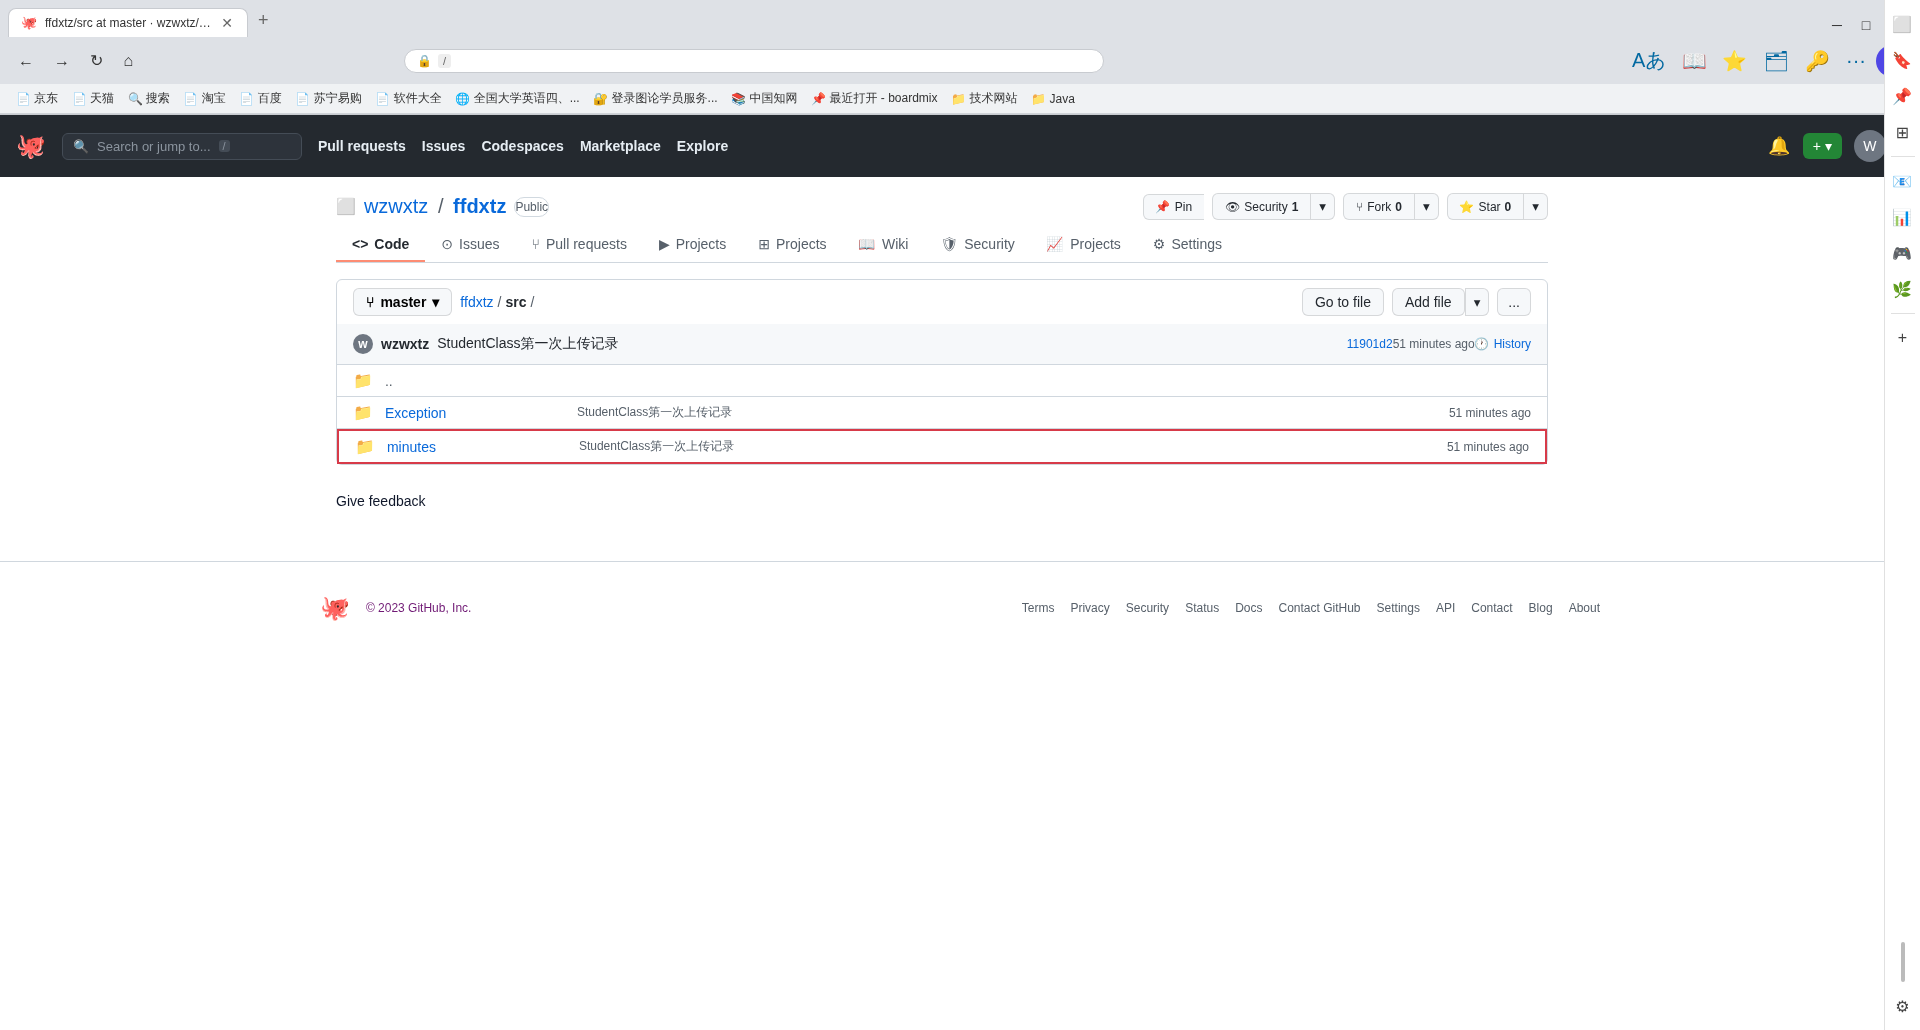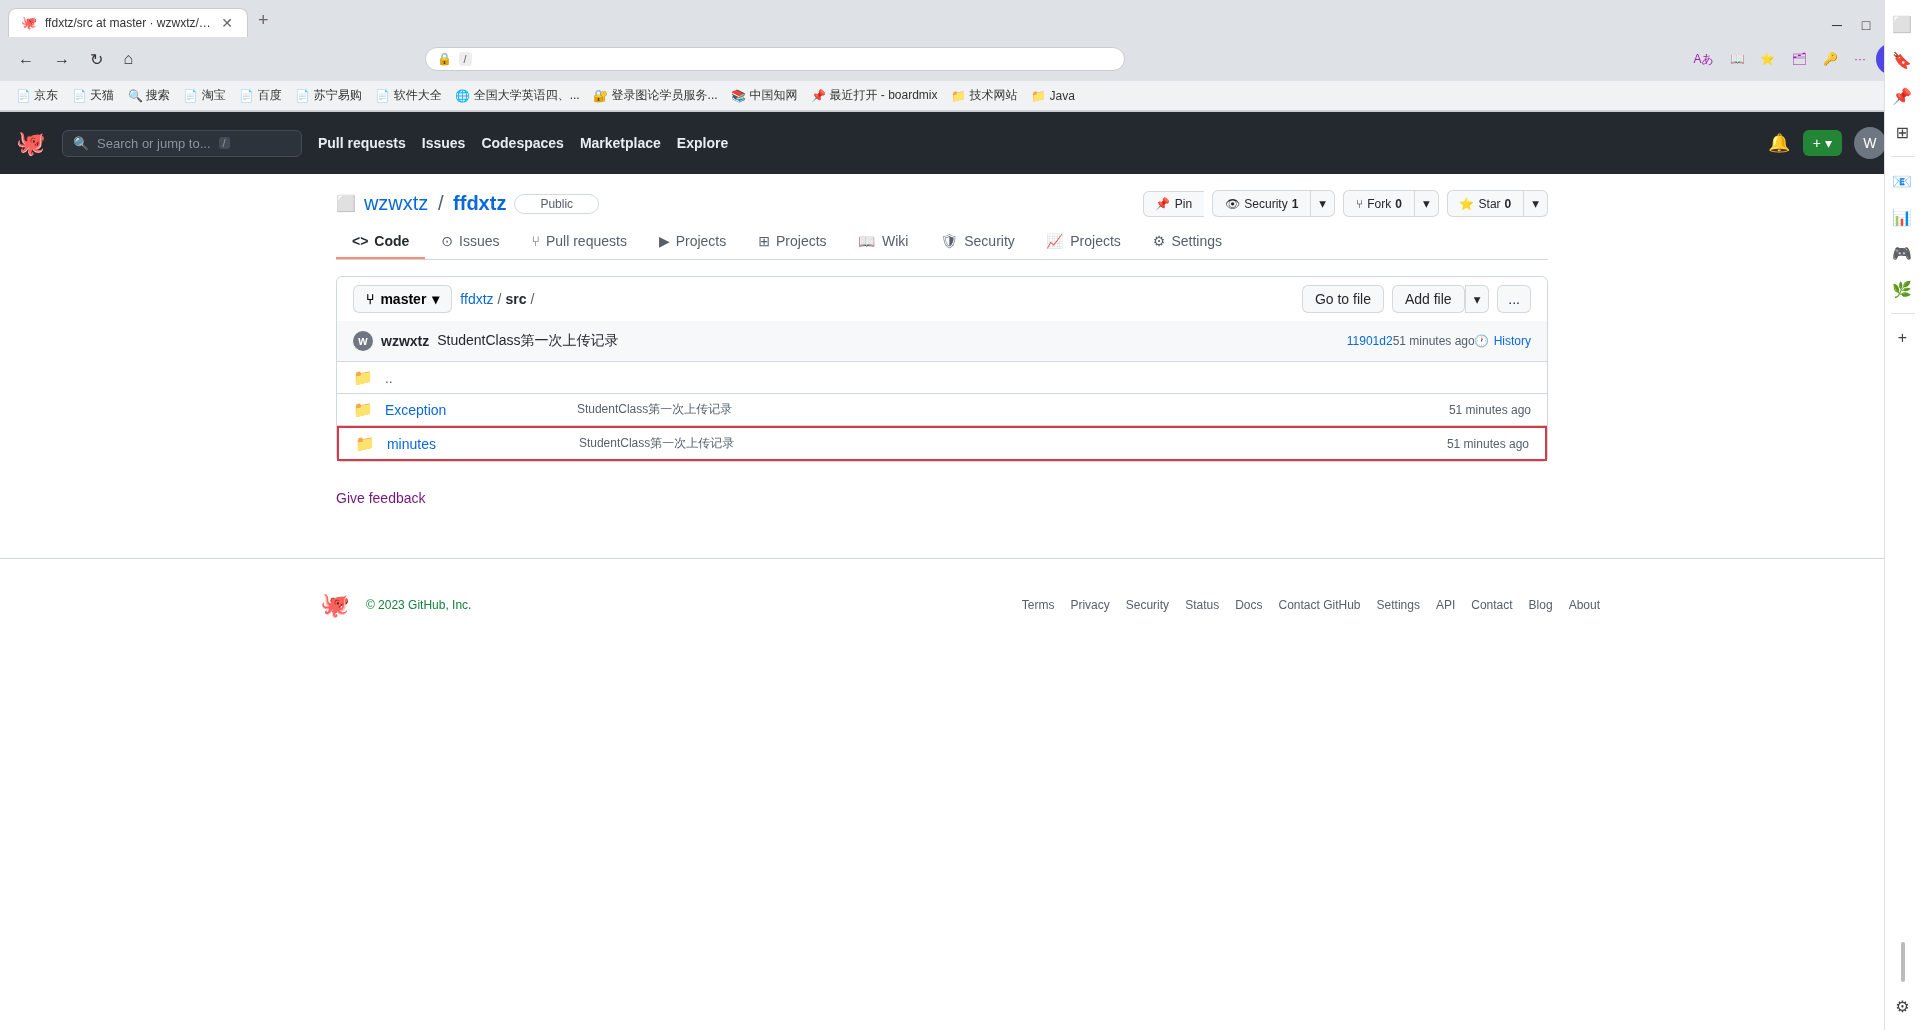--- a/index.html
+++ b/index.html
@@ -13,21 +13,21 @@
     .browser-tab .tab-title { flex: 1; overflow: hidden; text-overflow: ellipsis; white-space: nowrap; font-size: 12px; }
     .browser-tab .tab-close { color: #666; font-size: 14px; cursor: pointer; padding: 0 2px; }
     .browser-tab-new { background: transparent; border: none; font-size: 18px; color: #666; cursor: pointer; padding: 0 8px 6px; }
     .browser-address-bar { display: flex; align-items: center; padding: 6px 12px; gap: 8px; background: #dee1e6; }
     .browser-nav-btn { background: none; border: none; color: #333; cursor: pointer; font-size: 16px; padding: 4px 6px; border-radius: 50%; }
     .browser-url-bar { flex: 1; display: flex; align-items: center; background: #fff; border: 1px solid #c8cbd0; border-radius: 20px; padding: 4px 12px; gap: 6px; max-width: 700px; margin: 0 auto; }
     .browser-url-bar .lock-icon { color: #666; font-size: 12px; }
     .browser-url-text { flex: 1; font-size: 13px; color: #333; border: none; outline: none; }
     .browser-url-shortcut { background: #eee; color: #666; font-size: 11px; padding: 1px 5px; border-radius: 3px; }
     .browser-actions { display: flex; align-items: center; gap: 4px; margin-left: auto; }
-    .browser-action-btn { background: none; border: none; color: #a21caf; cursor: pointer; font-size: 12px; padding: 4px 6px; border-radius: 50%; }
+    .browser-action-btn { background: none; border: none; color: #0369a1; cursor: pointer; font-size: 20px; padding: 4px 6px; border-radius: 50%; }
     .browser-bookmarks { display: flex; align-items: center; padding: 4px 12px; gap: 6px; background: #f0f2f4; border-bottom: 1px solid #d0d3d8; overflow: hidden; }
     .bookmark-item { font-size: 12px; color: #333; cursor: pointer; white-space: nowrap; padding: 2px 4px; border-radius: 3px; display: flex; align-items: center; gap: 3px; }
 
     
     .gh-header { background: #24292f; color: #fff; padding: 0 16px; display: flex; align-items: center; gap: 16px; height: 62px; }
     .gh-logo { color: #fff; font-size: 24px; }
     .gh-search { display: flex; align-items: center; background: #2d333b; border: 1px solid #444c56; border-radius: 6px; padding: 5px 10px; gap: 8px; width: 240px; color: #8b949e; font-size: 13px; cursor: pointer; }
     .gh-search-key { background: #444c56; border-radius: 3px; padding: 0 4px; font-size: 11px; color: #8b949e; }
     .gh-nav { display: flex; gap: 16px; }
     .gh-nav-item { color: #e6edf3; font-size: 14px; font-weight: 600; cursor: pointer; text-decoration: none; }
@@ -36,21 +36,21 @@
     .gh-avatar { width: 32px; height: 32px; border-radius: 50%; background: #6e7681; display: flex; align-items: center; justify-content: center; color: #fff; font-size: 14px; cursor: pointer; }
 
     
     .repo-container { max-width: 1280px; margin: 0 auto; padding: 0 16px; }
 
     .repo-header { display: flex; align-items: center; padding: 16px 0 8px; gap: 8px; }
     .repo-type-icon { color: #57606a; font-size: 16px; }
     .repo-breadcrumb { font-size: 20px; }
     .repo-breadcrumb a { color: #0969da; text-decoration: none; }
     .repo-breadcrumb .sep { color: #57606a; margin: 0 4px; }
-    .repo-public-badge { background: none; border: 1px solid #d1d9e0; border-radius: 20px; font-size: 12px; color: #57606a; padding: 2px 25px; }
+    .repo-public-badge { background: none; border: 1px solid #d1d9e0; border-radius: 20px; font-size: 12px; color: #57606a; padding: 2px 0; }
     .repo-header-actions { display: flex; align-items: center; gap: 8px; margin-left: auto; }
     .btn-with-dropdown { display: flex; align-items: stretch; }
     .btn-main { background: #f6f8fa; border: 1px solid rgba(31,35,40,0.15); border-right: none; border-radius: 6px 0 0 6px; padding: 5px 12px; font-size: 12px; cursor: pointer; color: #24292f; display: flex; align-items: center; gap: 4px; }
     .btn-dropdown { background: #f6f8fa; border: 1px solid rgba(31,35,40,0.15); border-left: 1px solid rgba(31,35,40,0.15); border-radius: 0 6px 6px 0; padding: 5px 8px; cursor: pointer; color: #24292f; }
     .btn-count { font-weight: 600; }
 
     
     .repo-tabs { display: flex; border-bottom: 1px solid #d0d7de; margin-bottom: 16px; gap: 0; }
     .repo-tab { display: flex; align-items: center; gap: 6px; padding: 8px 16px; font-size: 14px; color: #57606a; cursor: pointer; border-bottom: 2px solid transparent; text-decoration: none; white-space: nowrap; }
     .repo-tab.active { color: #24292f; border-bottom-color: #fd8c73; font-weight: 600; }
@@ -84,27 +84,27 @@
     .file-name { font-size: 14px; color: #0969da; text-decoration: none; flex: 0 0 180px; }
     .file-name.parent { color: #57606a; }
     .file-commit-msg { flex: 1; font-size: 12px; color: #57606a; overflow: hidden; text-overflow: ellipsis; white-space: nowrap; }
     .file-time { font-size: 12px; color: #57606a; margin-left: auto; white-space: nowrap; }
 
     
     .file-list-row.highlighted { border: 2px solid #d73a49 !important; }
 
     
     .give-feedback { padding: 12px 0; }
-    .give-feedback a { color: #701a75; font-size: 14px; text-decoration: none; }
+    .give-feedback a { color: #0f172a; font-size: 14px; text-decoration: none; }
 
     
     .gh-footer { background: #fff; border-top: 1px solid #d0d7de; padding: 32px 16px; margin-top: 40px; }
     .gh-footer-inner { max-width: 1280px; margin: 0 auto; display: flex; align-items: center; gap: 16px; flex-wrap: wrap; }
     .footer-logo { color: #57606a; font-size: 24px; }
-    .footer-copyright { font-size: 12px; color: #15803d; }
+    .footer-copyright { font-size: 12px; color: #701a75; }
     .footer-links { display: flex; gap: 16px; flex-wrap: wrap; margin-left: auto; }
     .footer-link { font-size: 12px; color: #57606a; text-decoration: none; }
 
     
     .edge-sidebar { position: fixed; right: 0; top: 0; bottom: 0; width: 36px; background: #fff; border-left: 1px solid #e0e0e0; display: flex; flex-direction: column; align-items: center; padding: 8px 0; gap: 4px; z-index: 1000; }
     .edge-sidebar-btn { width: 32px; height: 32px; display: flex; align-items: center; justify-content: center; border-radius: 4px; cursor: pointer; font-size: 16px; color: #444; background: none; border: none; }
     .edge-sidebar-divider { width: 24px; height: 1px; background: #e0e0e0; margin: 4px 0; }
   </style>
 </head>
 <body>

